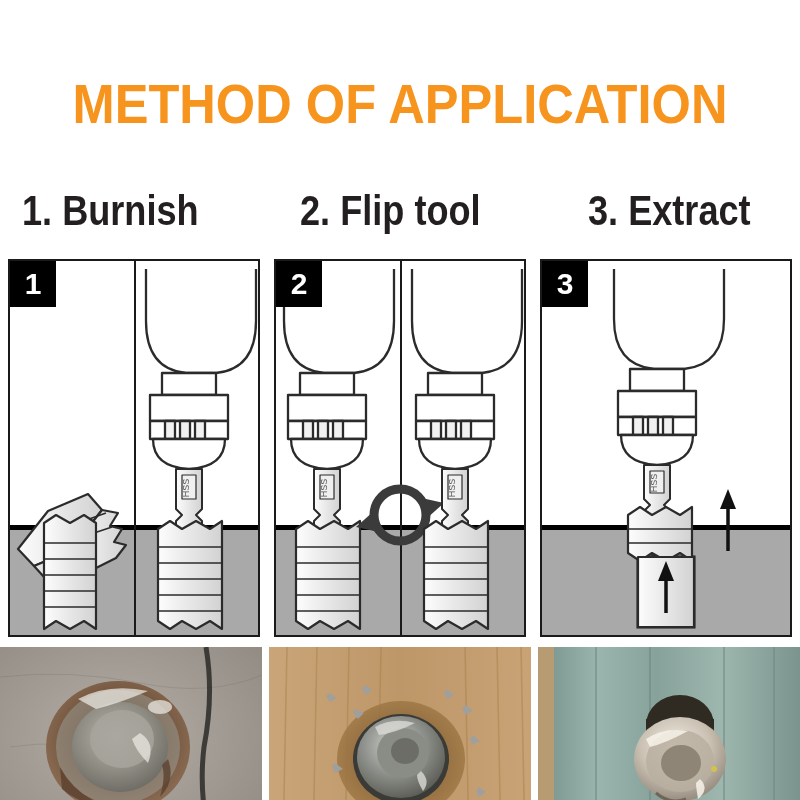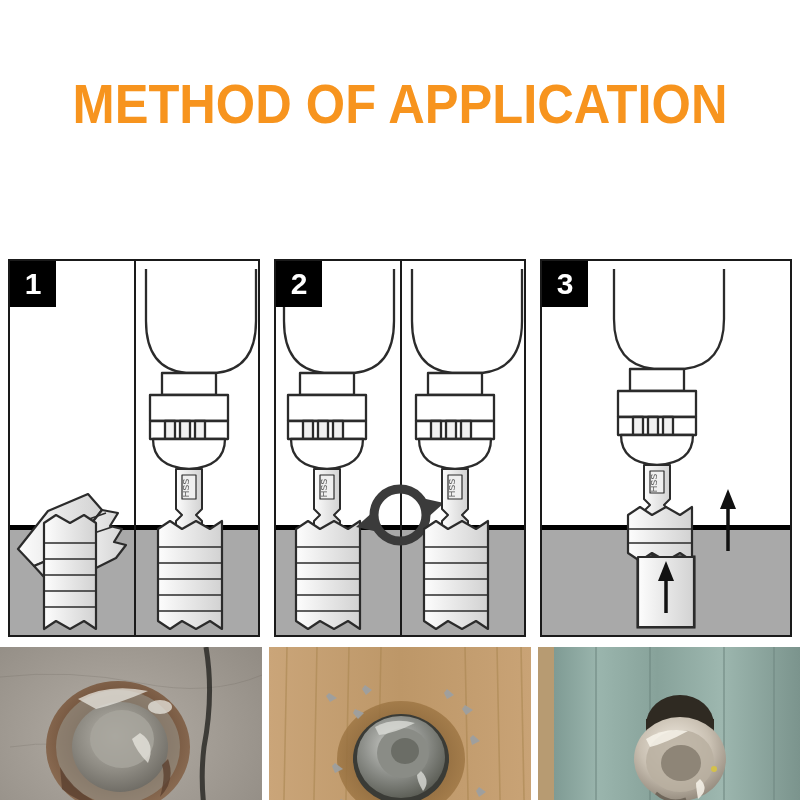--- a/index.html
+++ b/index.html
@@ -66,20 +66,25 @@
   .photo svg{display:block;width:100%;height:100%;}
   .gap{position:absolute;top:0;width:7px;height:200px;background:#fff;}
 </style>
 </head>
 <body>
 
 <div class="page">
 
   <div class="title">METHOD OF APPLICATION</div>
 
+  <div class="heads">
+    <div class="head h1">1. Burnish</div>
+    <div class="head h2">2. Flip tool</div>
+    <div class="head h3">3. Extract</div>
+  </div>
 
   <div class="panels">
 
     <div class="panel p1">
       <div class="ground"></div>
       <div class="vdiv" style="left:124px;"></div>
 
       <svg class="svgfill" viewBox="0 0 248 374" preserveAspectRatio="none">
         <defs>
           <linearGradient id="mg1" x1="0" y1="0" x2="1" y2="0">

